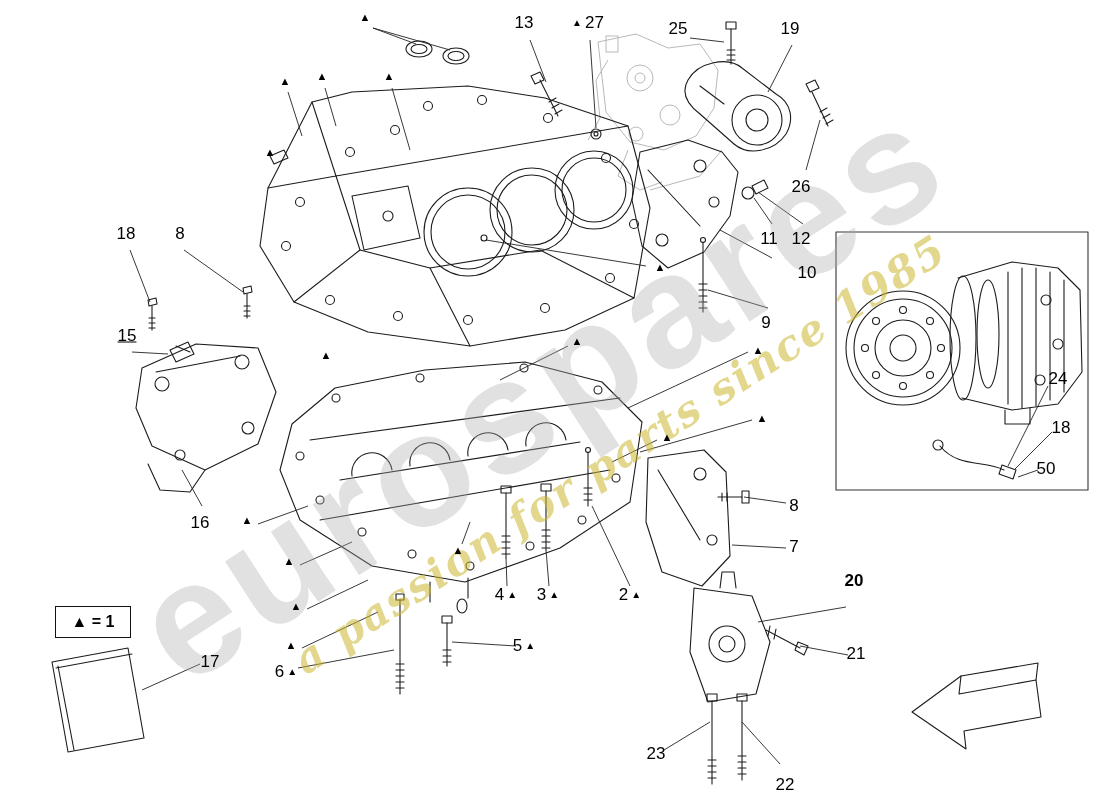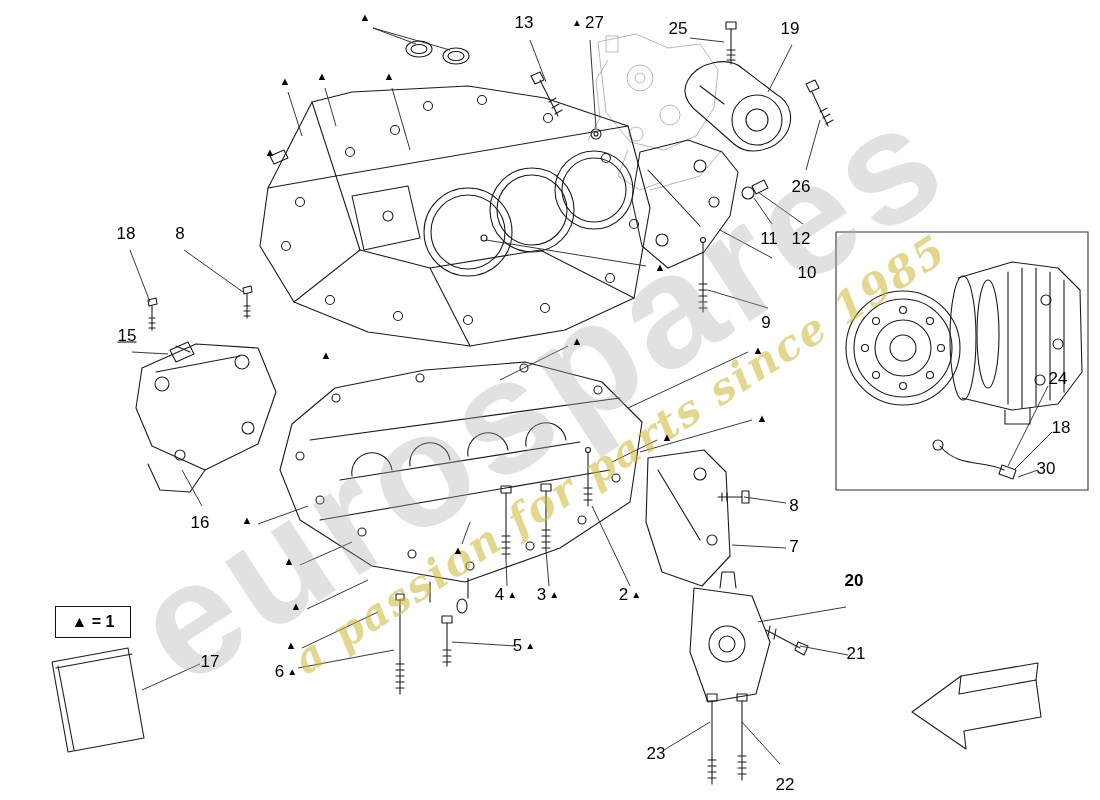--- a/index.html
+++ b/index.html
@@ -332,21 +332,21 @@
       <div class="callout" style="left: 766px; top: 322px;">
         <span>9</span>
       </div>
       <div class="callout" style="left: 1058px; top: 378px;">
         <span>24</span>
       </div>
       <div class="callout" style="left: 1061px; top: 427px;">
         <span>18</span>
       </div>
       <div class="callout" style="left: 1046px; top: 468px;">
-        <span>30</span>
+        <span>50</span>
       </div>
       <div class="callout" style="left: 794px; top: 505px;">
         <span>8</span>
       </div>
       <div class="callout" style="left: 794px; top: 546px;">
         <span>7</span>
       </div>
       <div class="callout" style="left: 854px; top: 580px; font-weight: bold;">
         <span>20</span>
       </div>

